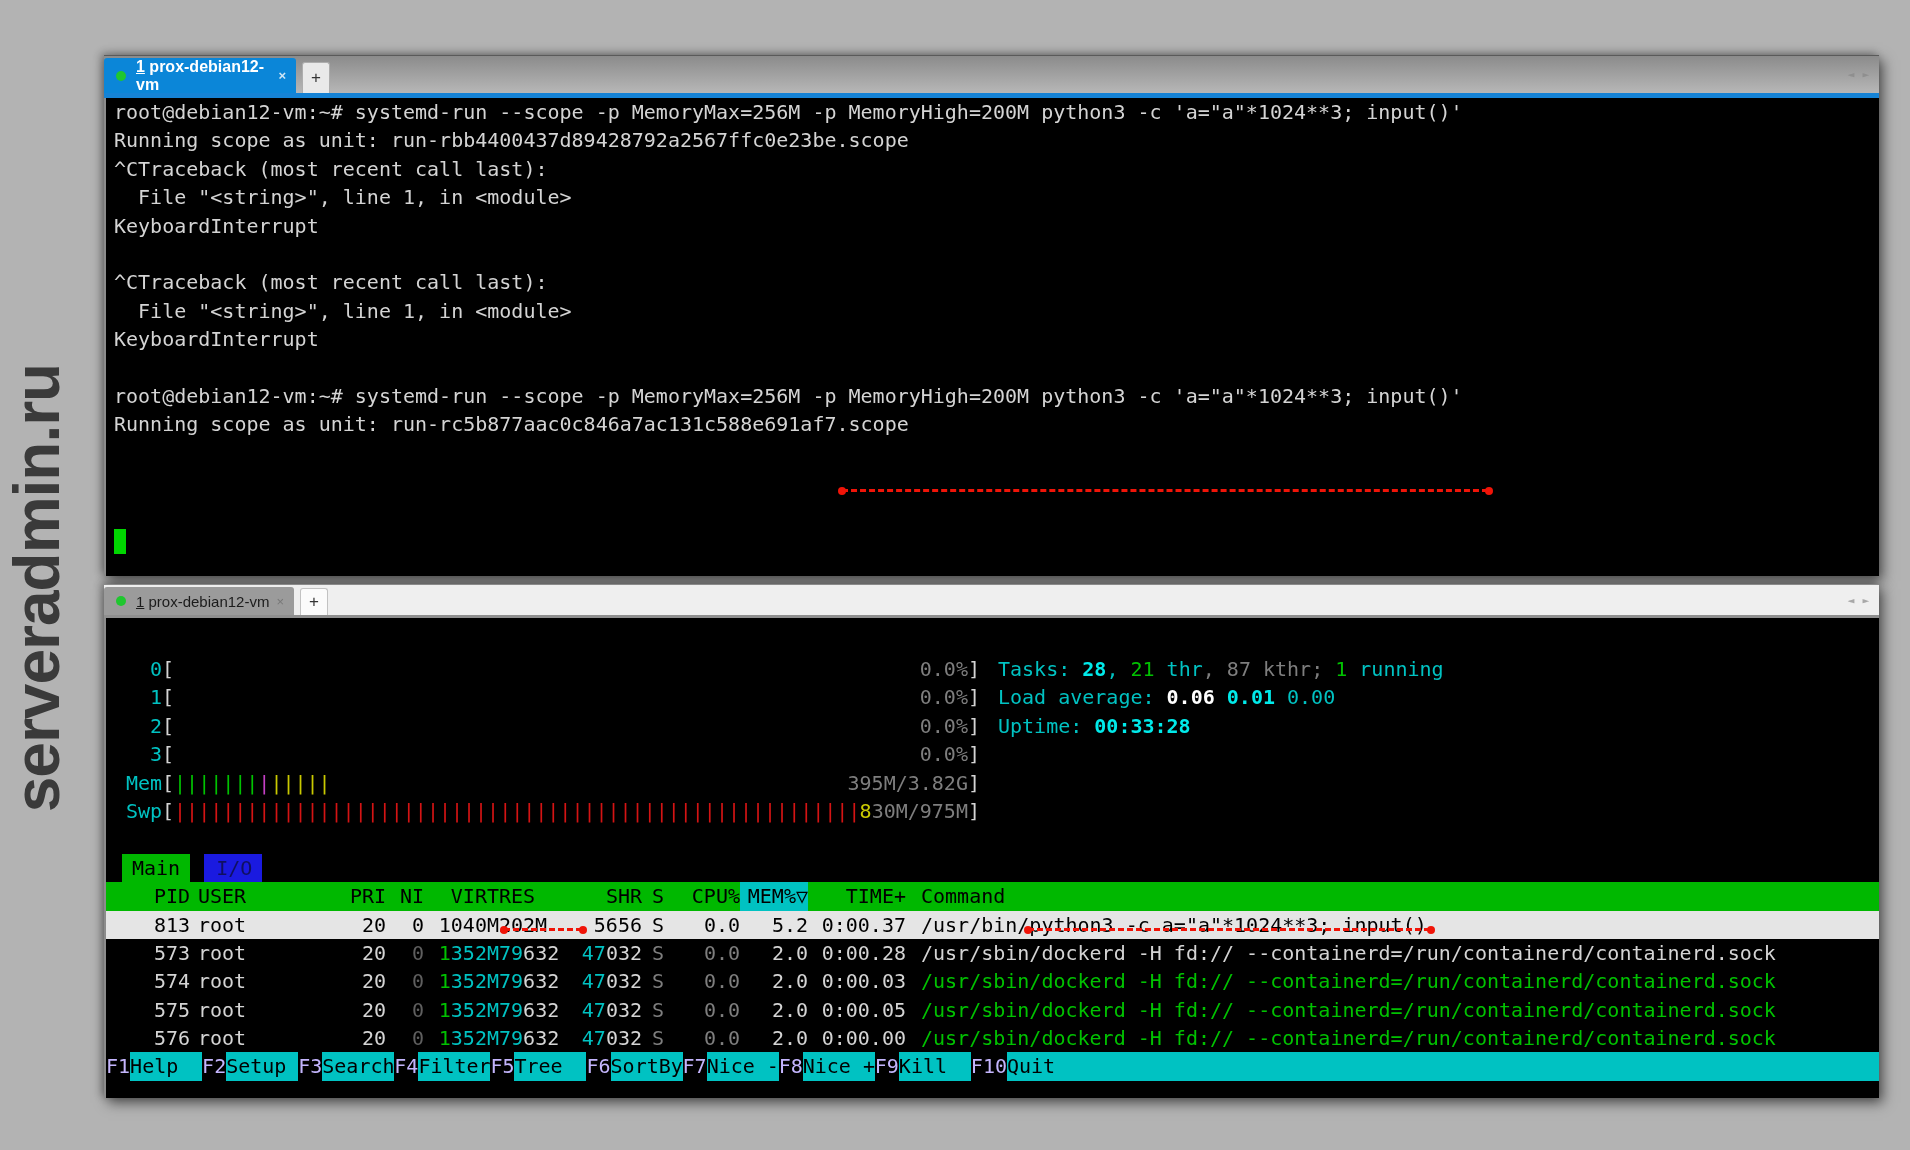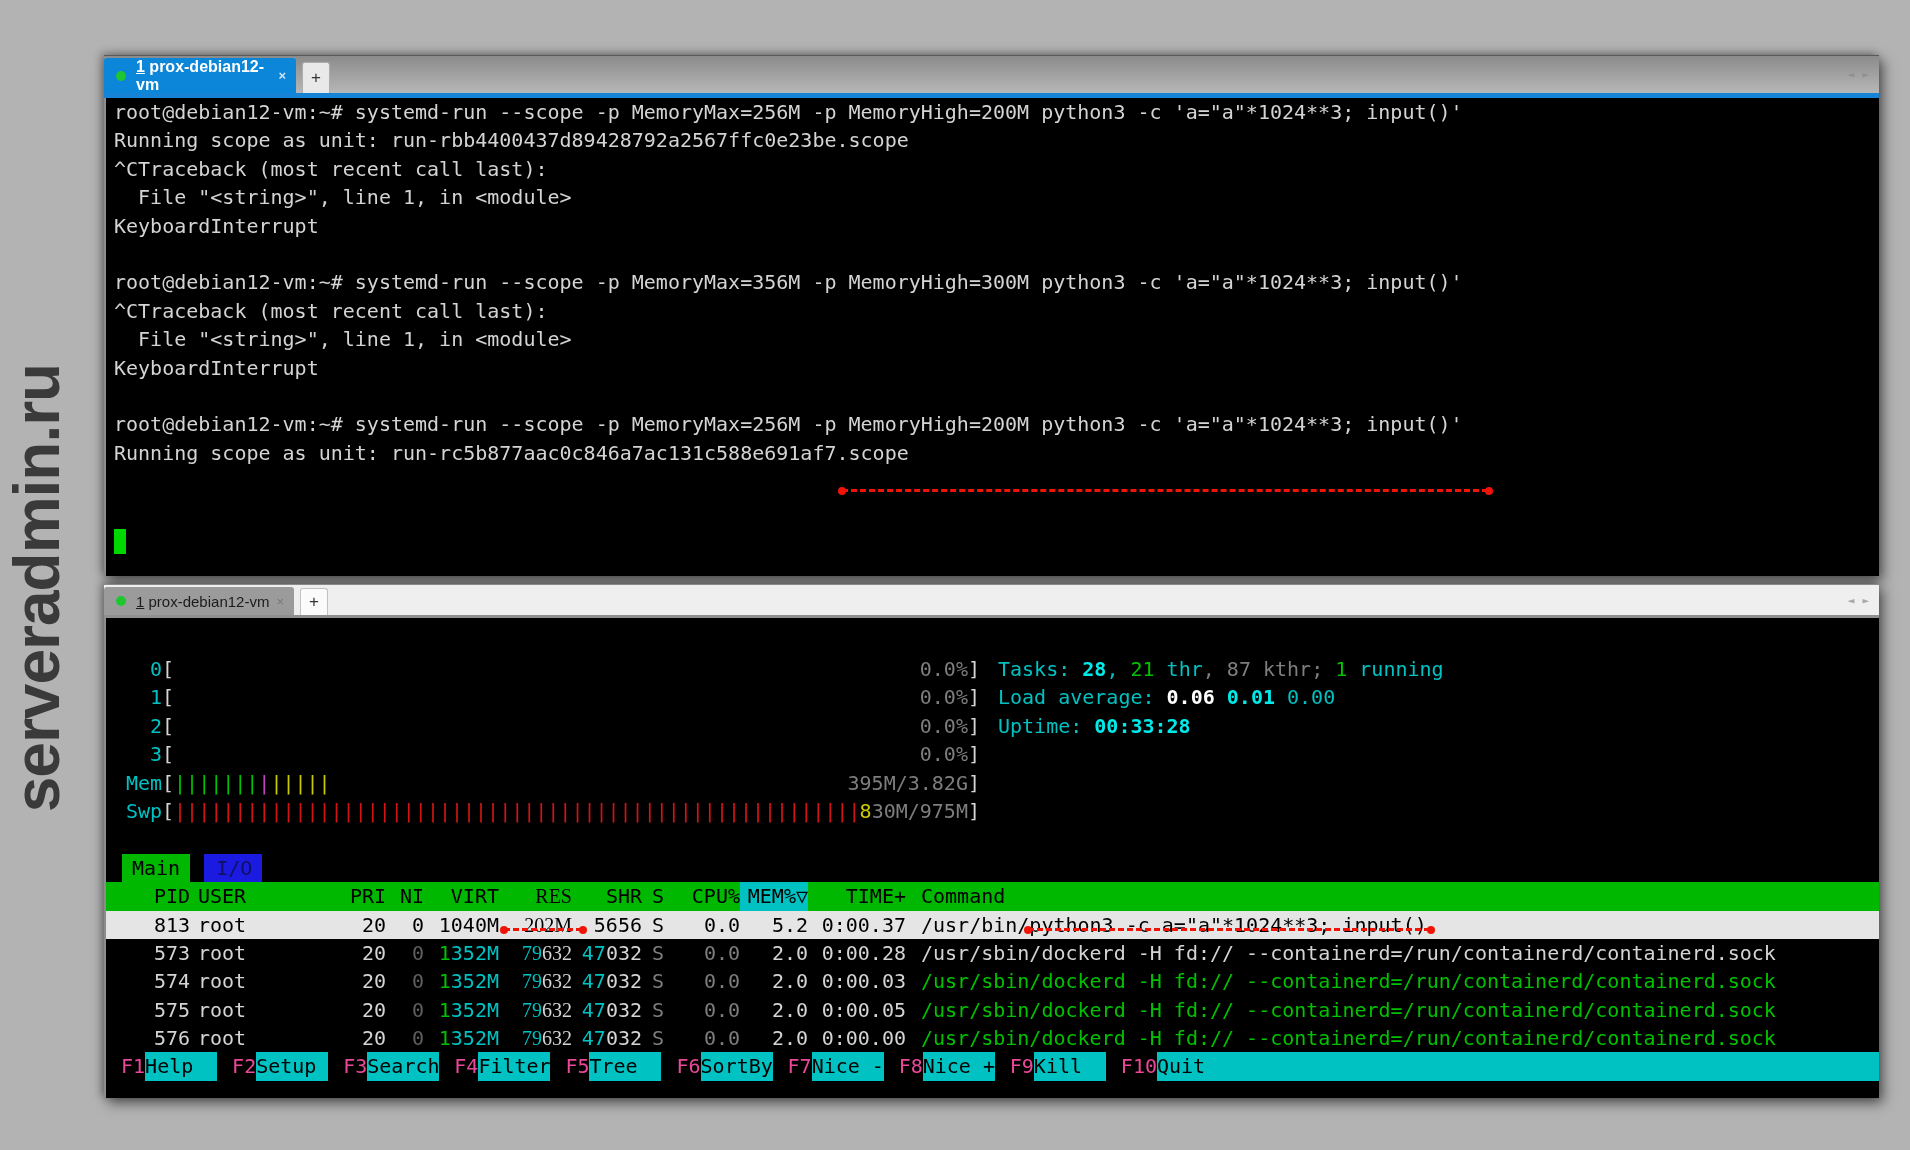--- a/index.html
+++ b/index.html
@@ -54,35 +54,35 @@
   .vtabs{padding-left:16px;}
   .vtab{padding:0 10px;color:#000;margin-right:14px;}
   .vtab-green{background:#00b800;}
   .vtab-blue{background:#1a1ae0;color:#101060;padding-left:12px;}
   .cell{flex:none;overflow:hidden;}
   .col-pid{width:76px;text-align:right;}
   .col-user{width:130px;text-align:left;padding-left:8px;box-sizing:border-box;}
   .col-pri{width:66px;text-align:right;}
   .col-ni{width:38px;text-align:right;}
   .col-virt{width:75px;text-align:right;}
-  .col-res{width:73px;text-align:right;font-family:Liberation Serif, serif;}
+  .col-res{width:73px;}
   .col-shr{width:70px;text-align:right;}
   .col-s{width:30px;text-align:left;padding-left:10px;box-sizing:border-box;}
   .col-cpu{width:68px;text-align:right;}
   .col-mem{width:68px;text-align:right;}
   .col-time{width:98px;text-align:right;}
   .col-cmd{flex:1 1 auto;text-align:left;padding-left:15px;box-sizing:border-box;}
   .header-row{background:#00b800;color:#000;padding-left:8px;}
   .header-row .cell{color:#000;}
   .header-row .sorted{background:#00c2c2;}
   .prow.selected{background:#e5e5e5;}
   .prow.selected span{color:#000;}
   
   .fbar{display:flex;height:28.4px;line-height:28.4px;white-space:pre;}
-  .fkey-key{color:#ec4899;flex:none;padding-left:15px;}
+  .fkey-key{color:#c4b5fd;flex:none;}
   .fkey-label{background:#00c2c2;color:#000;width:72px;flex:none;overflow:hidden;}
   .fkey-label.grow{flex:1 1 auto;}
   
   .c-white{color:#d4d4d4;} .c-white2{color:#ffffff;font-weight:bold;}
   .c-gray{color:#7e7e7e;} .c-dgray{color:#5f5f5f;}
   .c-green{color:#00c200;} .c-cyan{color:#00c2c2;}
   .c-bcyan{color:#00eaea;font-weight:bold;margin-top:36px;}
   .c-magenta{color:#c43fc4;} .c-yellow{color:#c9c900;}
   .c-red{color:#d41414;} .c-black{color:#000;}
   
@@ -116,21 +116,20 @@
     </div>
     <div class="accent-line-top"></div>
     <div class="term">
       <div id="top-term-lines">
           <div class="tline">root@debian12-vm:~# systemd-run --scope -p MemoryMax=256M -p MemoryHigh=200M python3 -c 'a="a"*1024**3; input()'</div>
           <div class="tline">Running scope as unit: run-rbb4400437d89428792a2567ffc0e23be.scope</div>
           <div class="tline">^CTraceback (most recent call last):</div>
           <div class="tline">  File "&lt;string&gt;", line 1, in &lt;module&gt;</div>
           <div class="tline">KeyboardInterrupt</div>
           <div class="tline">&nbsp;</div>
-          <div class="tline">root@debian12-vm:~# systemd-run --scope -p MemoryMax=356M -p MemoryHigh=300M python3 -c 'a="a"*1024**3; input()'</div>
           <div class="tline">^CTraceback (most recent call last):</div>
           <div class="tline">  File "&lt;string&gt;", line 1, in &lt;module&gt;</div>
           <div class="tline">KeyboardInterrupt</div>
           <div class="tline">&nbsp;</div>
           <div class="tline">root@debian12-vm:~# systemd-run --scope -p MemoryMax=256M -p MemoryHigh=200M python3 -c 'a="a"*1024**3; input()'</div>
           <div class="tline">Running scope as unit: run-rc5b877aac0c846a7ac131c588e691af7.scope</div>
         </div>
       <div class="cursor"></div>
     </div>
   </div>

